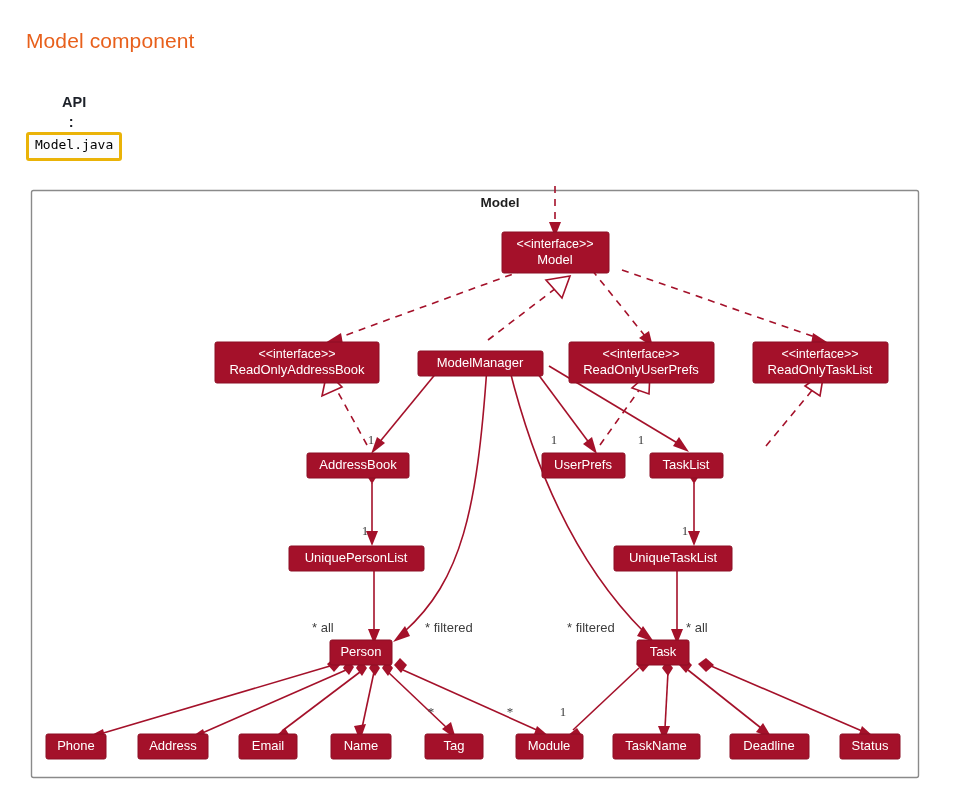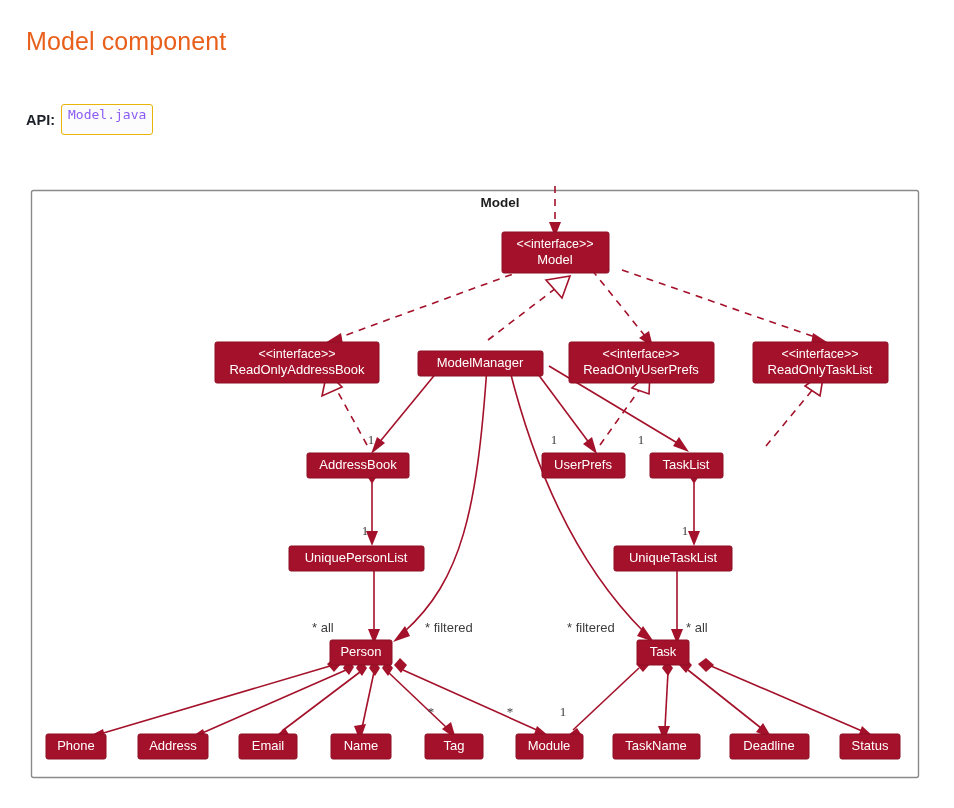--- a/index.html
+++ b/index.html
@@ -16,53 +16,54 @@
   }
   .page {
     position: relative;
     width: 954px;
     height: 808px;
   }
   .page-title {
     position: absolute;
     left: 26px;
     top: 26px;
-    font-size: 25px;
+    font-size: 21px;
     font-weight: 400;
     color: #e8601c;
     letter-spacing: 0.1px;
     line-height: 30px;
   }
   .api-line {
     position: absolute;
     left: 26px;
-    top: 104px;
+    top: 92px;
     display: flex;
     align-items: center;
     font-size: 14.5px;
     line-height: 20px;
+    flex-direction: column;
   }
   .api-label {
     font-weight: bold;
     color: #1d2129;
     font-size: 14.5px;
   }
   .api-colon {
     font-weight: bold;
     color: #1d2129;
     margin-right: 6px;
   }
   .api-code {
     font-family: "DejaVu Sans Mono", monospace;
     font-size: 13px;
-    color: #8b5cf6;
+    color: #000000;
     background: #fcfcfc;
-    border: 1px solid #eab308;
+    border: 3px solid #eab308;
     border-radius: 3px;
-    padding: 2px 6px 11px 6px;
+    padding: 2px 6px 5px 6px;
     line-height: 16px;
   }
   .diagram-wrap {
     position: absolute;
     left: 22px;
     top: 180px;
     width: 910px;
     height: 605px;
   }
   svg.uml {

